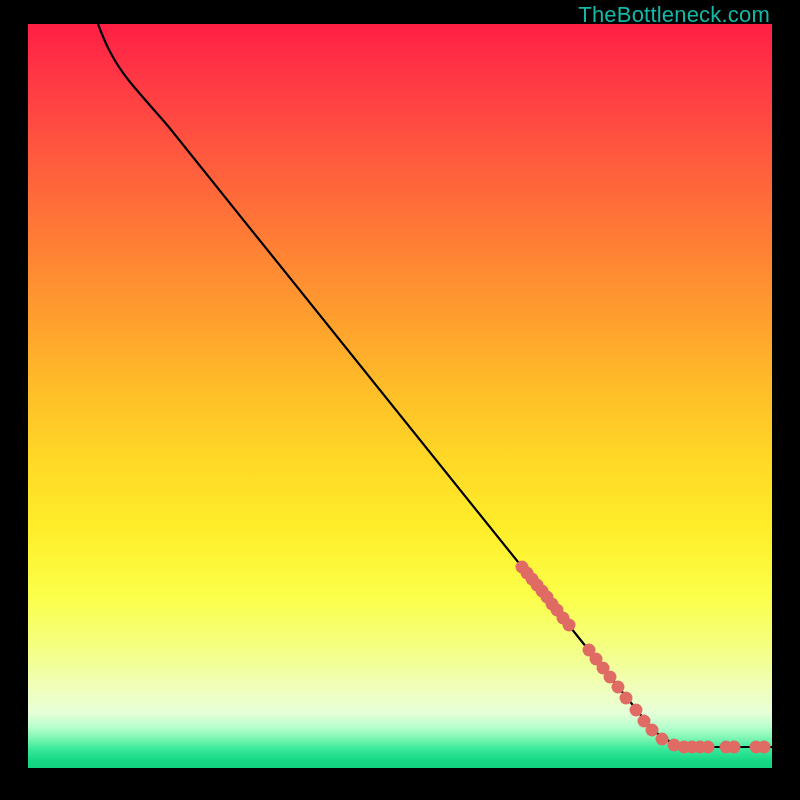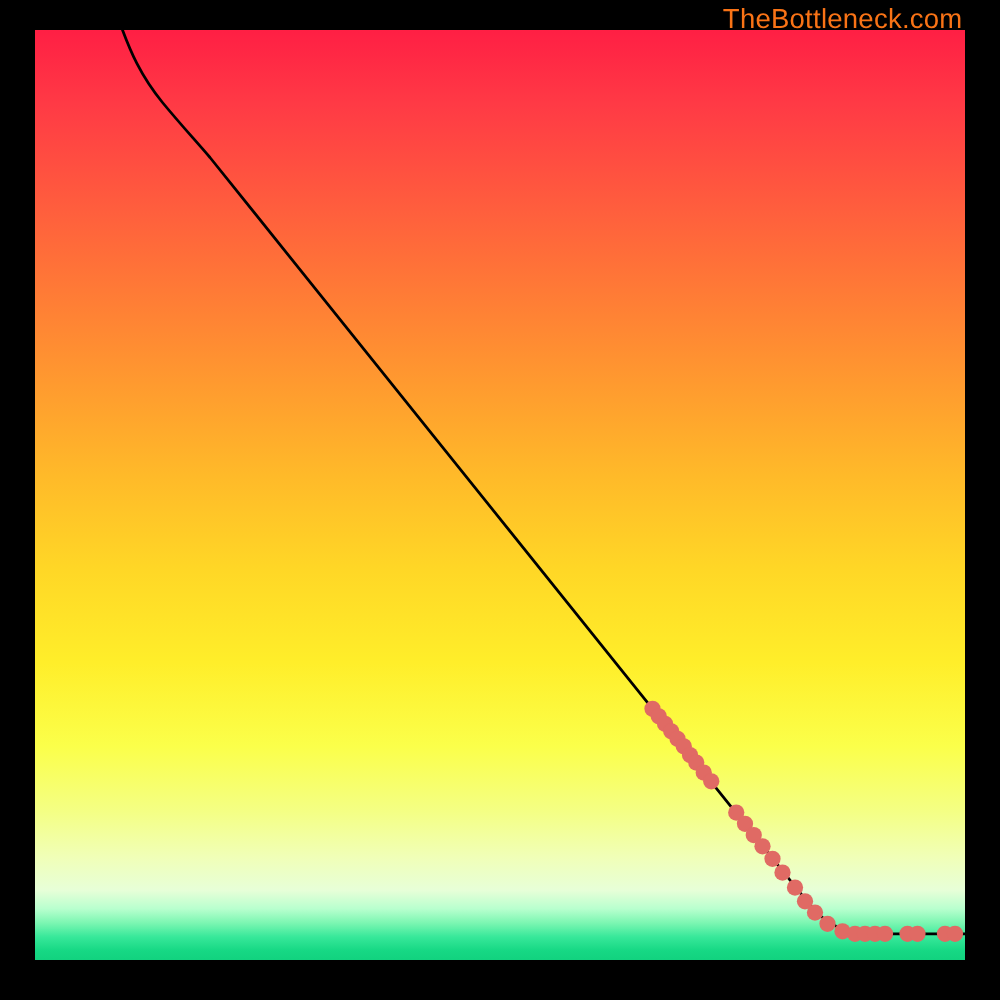--- a/index.html
+++ b/index.html
@@ -43,21 +43,21 @@
       #7cf6b2 96%,
       #38e89a 97.5%,
       #16d884 99%,
       #12d27f 100%
     );
   }
   .watermark {
     position: absolute;
     top: 2px;
     right: 30px;
-    color: #f97316;
+    color: #14b8a6;
     font-size: 22px;
     font-weight: 400;
     letter-spacing: 0.2px;
   }
   svg.curve {
     position: absolute;
     left: 0;
     top: 0;
     width: 744px;
     height: 744px;

